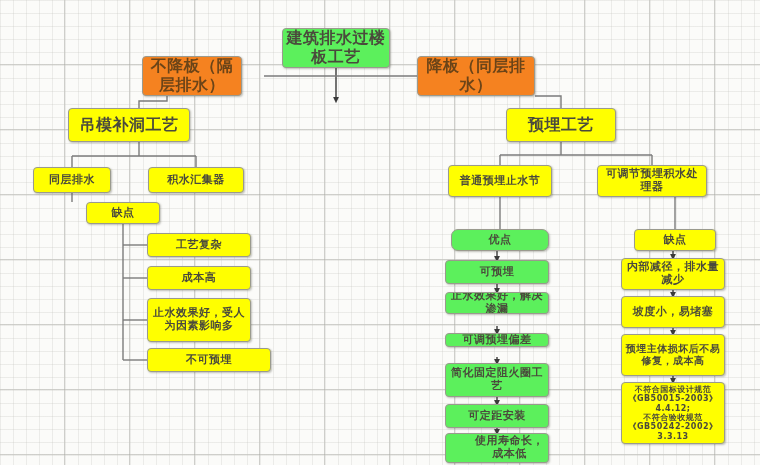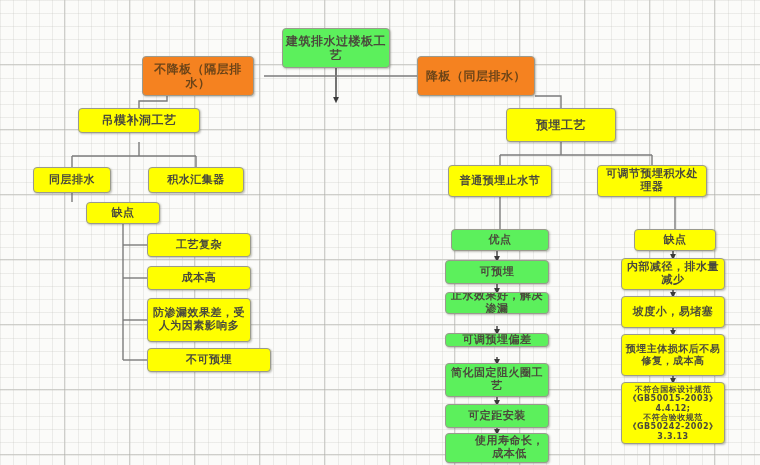--- a/index.html
+++ b/index.html
@@ -46,21 +46,21 @@
     font-weight: bold;
     letter-spacing: 0.5px;
     line-height: 1.18;
     padding: 1px 3px;
     white-space: pre-line;
     overflow: hidden;
   }
   .n-green  { background: #5cf05c; }
   .n-orange { background: #f58220; color: #6b4418; }
   .n-yellow { background: #ffff00; }
-  .fs12 { font-size: 12px; }
+  .fs12 { font-size: 16px; }
   .fs11 { font-size: 11px; }
   .fs10 { font-size: 10px; }
   .fs8  { font-size: 8px; }
 </style>
 </head>
 <body>
 
 <div id="canvas">
 
   <svg id="edges" viewBox="0 0 760 465" xmlns="http://www.w3.org/2000/svg">
@@ -112,34 +112,34 @@
 
       <path d="M673,251 L673,257"></path>
       <path d="M673,290 L673,295"></path>
       <path d="M673,328 L673,333"></path>
       <path d="M673,376 L673,381"></path>
     </g>
   </svg>
 
   <div id="nodes">
       <div class="node n-green fs12" style="left: 282px; top: 28px; width: 108px; height: 40px;">建筑排水过楼板工艺</div>
-      <div class="node n-orange fs12" style="left: 142px; top: 56px; width: 112px; height: 40px;">不降板（隔层排水）</div>
+      <div class="node n-orange fs12" style="left: 142px; top: 56px; width: 100px; height: 40px;">不降板（隔层排水）</div>
       <div class="node n-orange fs12" style="left: 417px; top: 56px; width: 118px; height: 40px;">降板（同层排水）</div>
-      <div class="node n-yellow fs12" style="left: 78px; top: 108px; width: 122px; height: 25px;">吊模补洞工艺</div>
+      <div class="node n-yellow fs12" style="left: 68px; top: 108px; width: 122px; height: 34px;">吊模补洞工艺</div>
       <div class="node n-yellow fs11" style="left: 33px; top: 167px; width: 78px; height: 26px;">同层排水</div>
       <div class="node n-yellow fs11" style="left: 148px; top: 167px; width: 96px; height: 26px;">积水汇集器</div>
       <div class="node n-yellow fs11" style="left: 86px; top: 202px; width: 74px; height: 22px;">缺点</div>
       <div class="node n-yellow fs11" style="left: 147px; top: 233px; width: 104px; height: 24px;">工艺复杂</div>
       <div class="node n-yellow fs11" style="left: 147px; top: 266px; width: 104px; height: 24px;">成本高</div>
-      <div class="node n-yellow fs11" style="left: 147px; top: 298px; width: 104px; height: 44px;">防渗漏效果差，受人为因素影响多</div>
+      <div class="node n-yellow fs11" style="left: 147px; top: 298px; width: 104px; height: 44px;">止水效果好，受人为因素影响多</div>
       <div class="node n-yellow fs11" style="left: 147px; top: 348px; width: 124px; height: 24px;">不可预埋</div>
       <div class="node n-yellow fs12" style="left: 506px; top: 108px; width: 110px; height: 34px;">预埋工艺</div>
       <div class="node n-yellow fs11" style="left: 448px; top: 165px; width: 104px; height: 32px;">普通预埋止水节</div>
       <div class="node n-yellow fs11" style="left: 597px; top: 165px; width: 110px; height: 32px;">可调节预埋积水处理器</div>
-      <div class="node n-green fs11" style="left: 451px; top: 229px; width: 98px; height: 22px;">优点</div>
+      <div class="node n-green fs11" style="left: 451px; top: 229px; width: 98px; height: 22px; border-radius: 7px;">优点</div>
       <div class="node n-green fs11" style="left: 445px; top: 260px; width: 104px; height: 24px;">可预埋</div>
       <div class="node n-green fs11" style="left: 445px; top: 292px; width: 104px; height: 22px;">止水效果好，解决渗漏</div>
       <div class="node n-green fs11" style="left: 445px; top: 333px; width: 104px; height: 14px;">可调预埋偏差</div>
       <div class="node n-green fs11" style="left: 445px; top: 363px; width: 104px; height: 34px;">简化固定阻火圈工艺</div>
       <div class="node n-green fs11" style="left: 445px; top: 404px; width: 104px; height: 24px;">可定距安装</div>
       <div class="node n-green fs11" style="left: 445px; top: 433px; width: 104px; height: 30px; padding-left: 28px;">使用寿命长，成本低</div>
       <div class="node n-yellow fs11" style="left: 634px; top: 229px; width: 82px; height: 22px;">缺点</div>
       <div class="node n-yellow fs11" style="left: 621px; top: 258px; width: 104px; height: 32px;">内部减径，排水量减少</div>
       <div class="node n-yellow fs11" style="left: 621px; top: 296px; width: 104px; height: 32px;">坡度小，易堵塞</div>
       <div class="node n-yellow fs10" style="left: 621px; top: 334px; width: 104px; height: 42px;">预埋主体损坏后不易修复，成本高</div>

